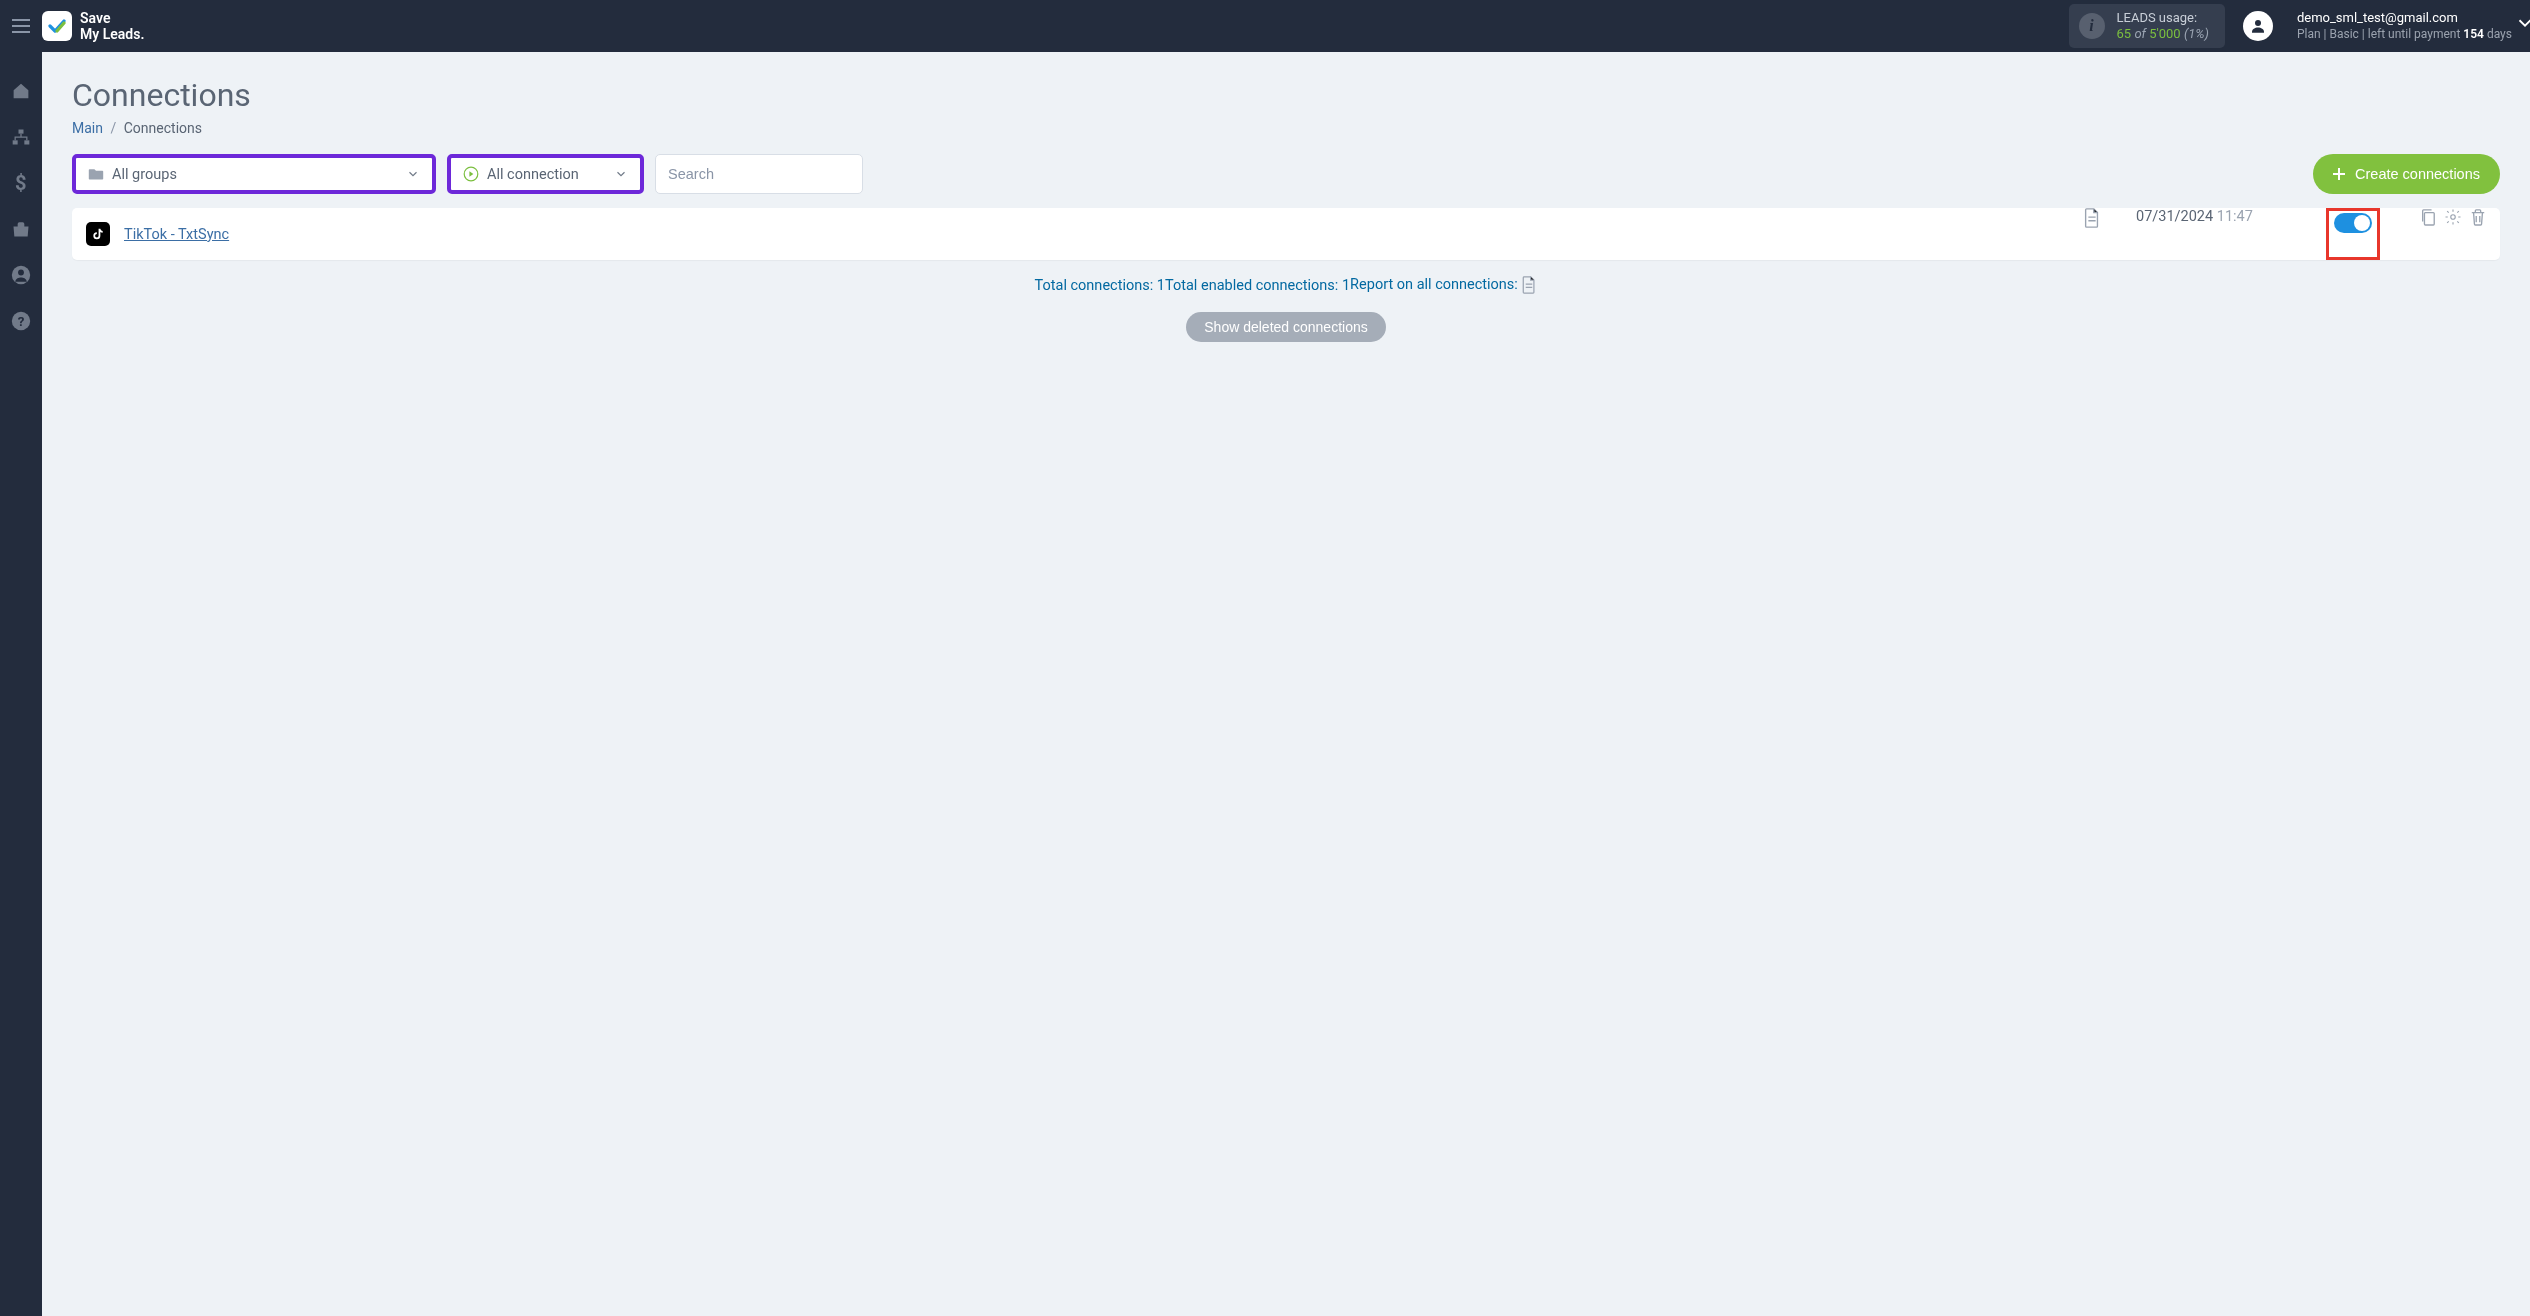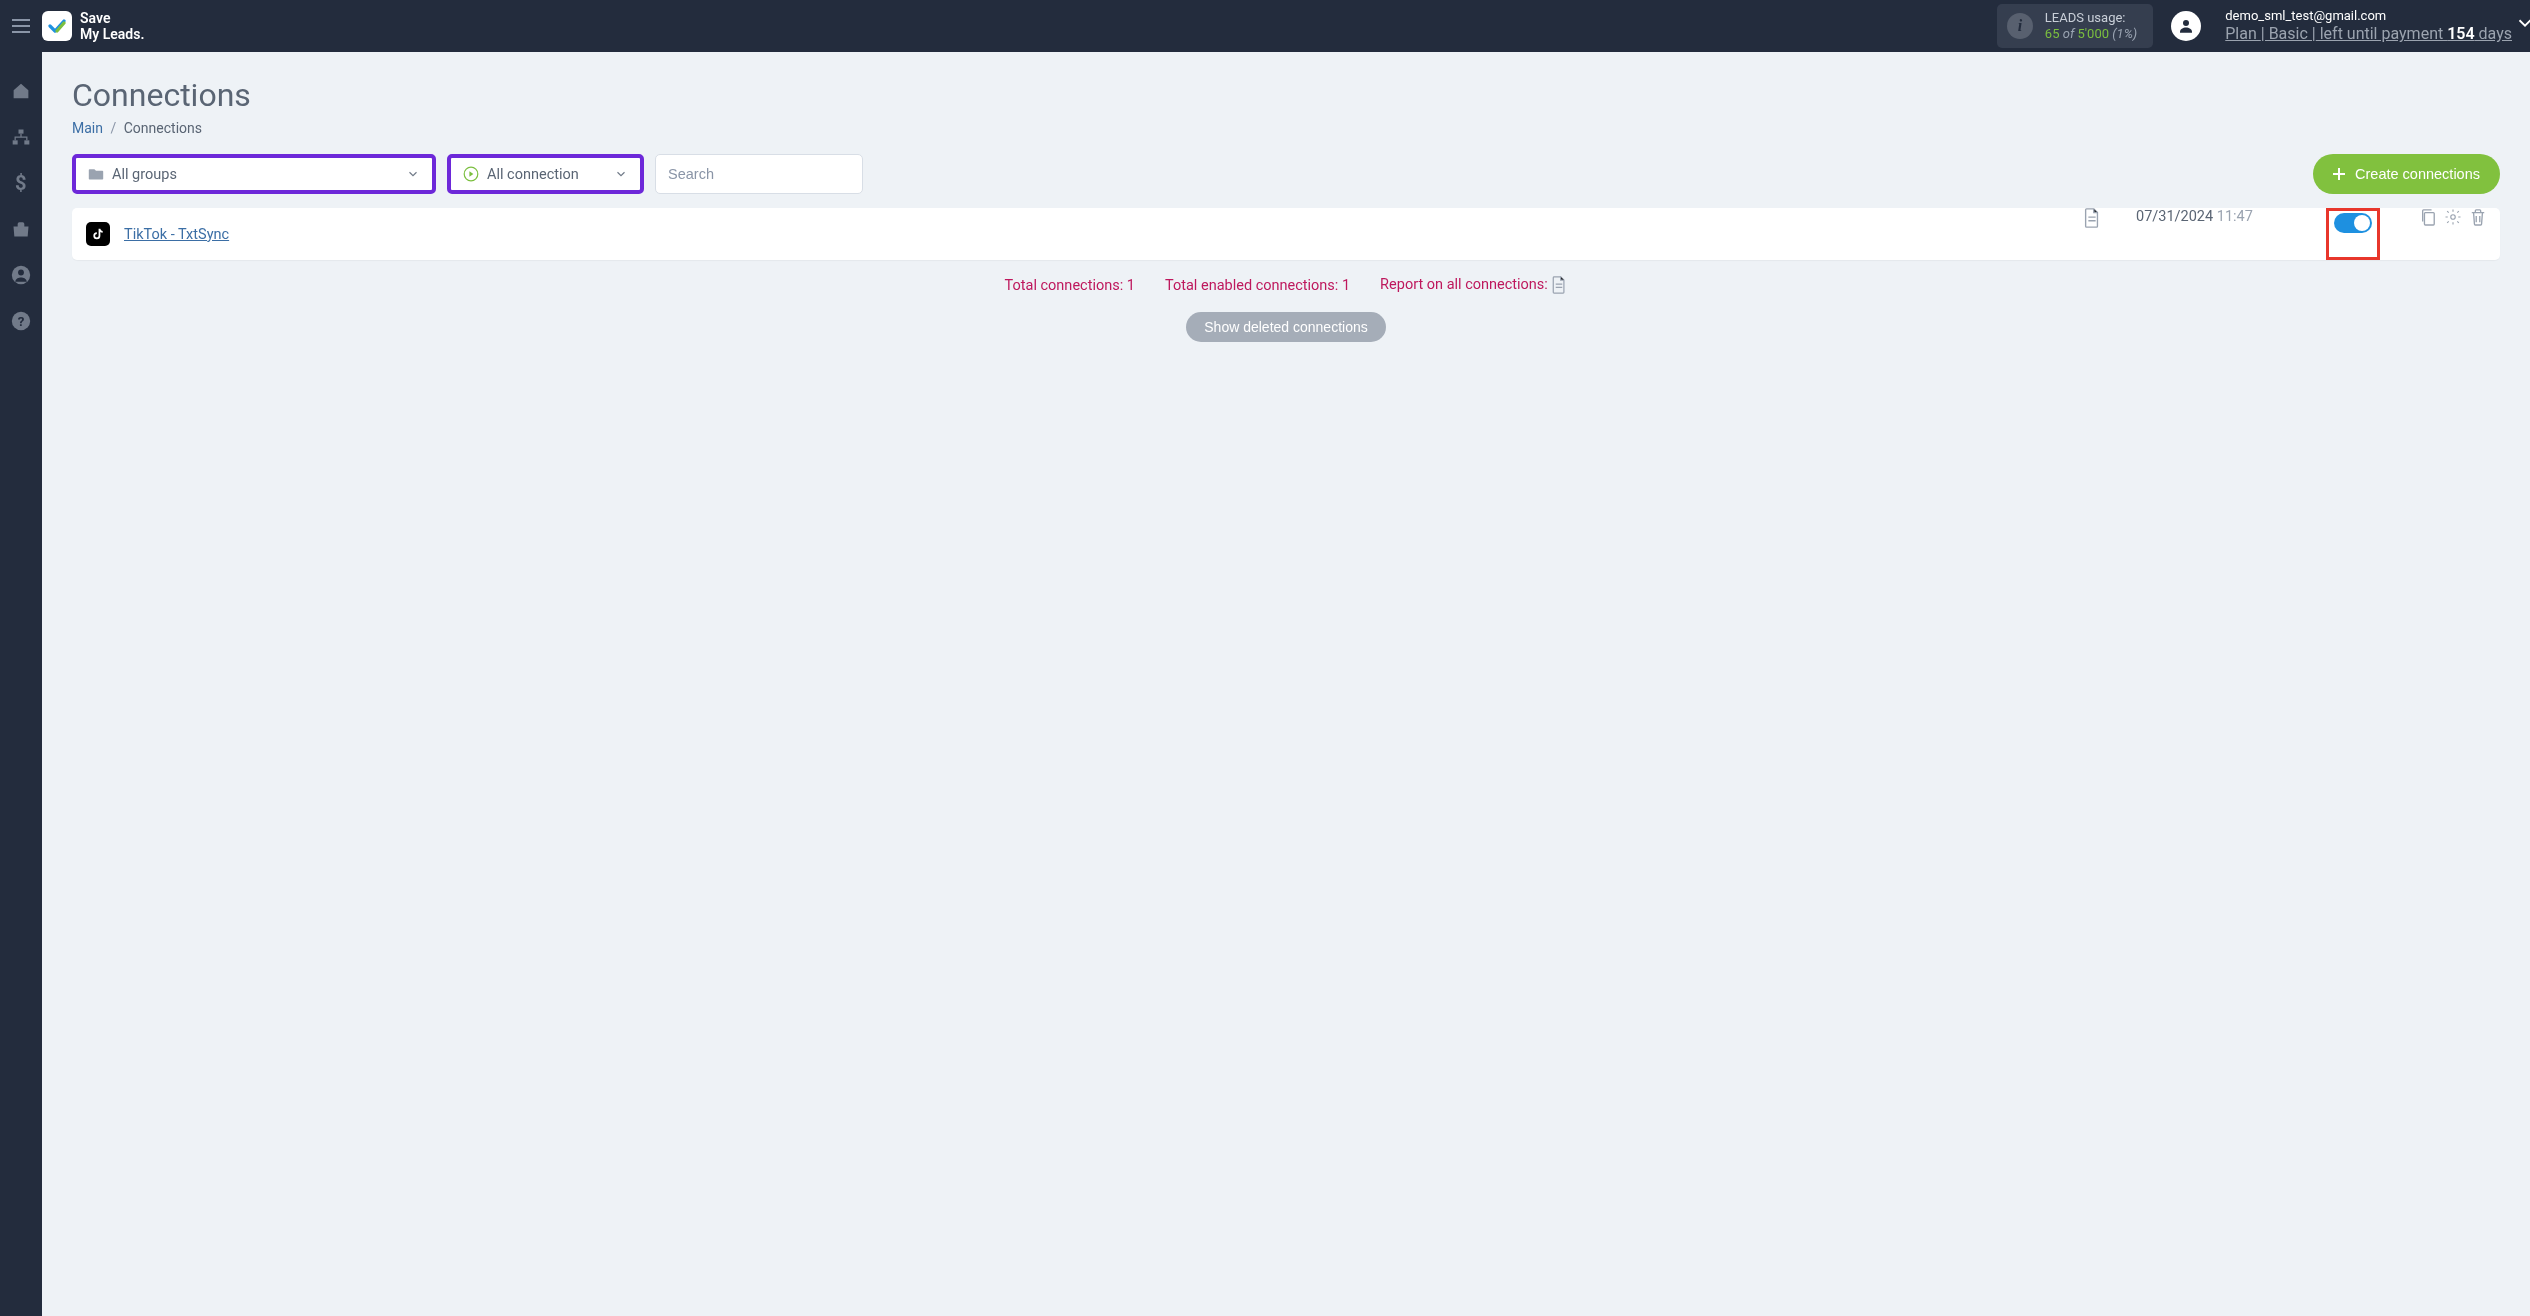--- a/index.html
+++ b/index.html
@@ -16,21 +16,21 @@
 .usage-text { font-size: 13px; line-height: 1.25; }
 .usage-text .l1 { color: #c9cfd8; }
 .usage-text .n1 { color: #7bbf3f; }
 .usage-text .of { color: #9aa4b2; font-style: italic; }
 .usage-text .n2 { color: #7bbf3f; }
 .usage-text .pct { color: #9aa4b2; font-style: italic; }
 .account-box { display: flex; align-items: center; gap: 24px; }
 .avatar-circle { width: 30px; height: 30px; border-radius: 50%; background: #fff; display: flex; align-items: center; justify-content: center; color: #232c3d; }
 .account-text { font-size: 13px; line-height: 1.25; }
 .account-text .email { color: #fff; }
-.account-text .plan { color: #9ba3af; font-size: 16px; text-decoration: underline; }
+.account-text .plan { color: #9ba3af; font-size: 12px; }
 .account-text .plan b { color: #fff; font-weight: 600; }
 .caret-down { position: absolute; right: -6px; top: 12px; color: #fff; }
 
 
 .sidebar { position: fixed; left: 0; top: 52px; bottom: 0; width: 42px; background: #232c3d; display: flex; flex-direction: column; align-items: center; padding-top: 28px; gap: 24px; }
 .sidebar-icon { width: 22px; height: 22px; color: #717a89; cursor: pointer; display: flex; align-items: center; justify-content: center; }
 
 
 .content { margin-left: 42px; padding: 24px 30px; }
 .page-title { font-size: 32px; color: #5a6574; font-weight: 400; margin-bottom: 6px; }
@@ -68,21 +68,21 @@
 .row .cell-date .t { color: #9aa3b0; }
 .row .cell-auto { width: 70px; display: flex; justify-content: flex-start; }
 .row .cell-actions { width: 90px; display: flex; justify-content: flex-end; gap: 8px; color: #9aa3b0; }
 .row .cell-actions svg { cursor: pointer; }
 
 .toggle-wrap { border: 3px solid #e8362b; padding: 2px 5px; display: inline-flex; }
 .toggle { width: 38px; height: 20px; background: #1e90e0; border-radius: 12px; position: relative; cursor: pointer; }
 .toggle::after { content: ""; position: absolute; width: 16px; height: 16px; background: #fff; border-radius: 50%; top: 2px; right: 2px; }
 
 
-.summary { text-align: center; color: #be185d; font-size: 14.5px; padding: 16px 0 18px; display: flex; justify-content: center; gap: 30px; align-items: center; }
+.summary { text-align: center; color: #0369a1; font-size: 14.5px; padding: 16px 0 18px; display: flex; justify-content: center; align-items: center; }
 .summary .report-ic { color: #9aa3b0; display: inline-flex; vertical-align: middle; }
 .btn-show-del { display: block; margin: 0 auto; background: #a5adb8; color: #fff; border: none; border-radius: 20px; height: 30px; padding: 0 18px; font-size: 14px; cursor: pointer; }
 
 svg { display: block; }
 </style>
 </head>
 <body>
 
 <div class="topbar">
   <div class="hamburger">

